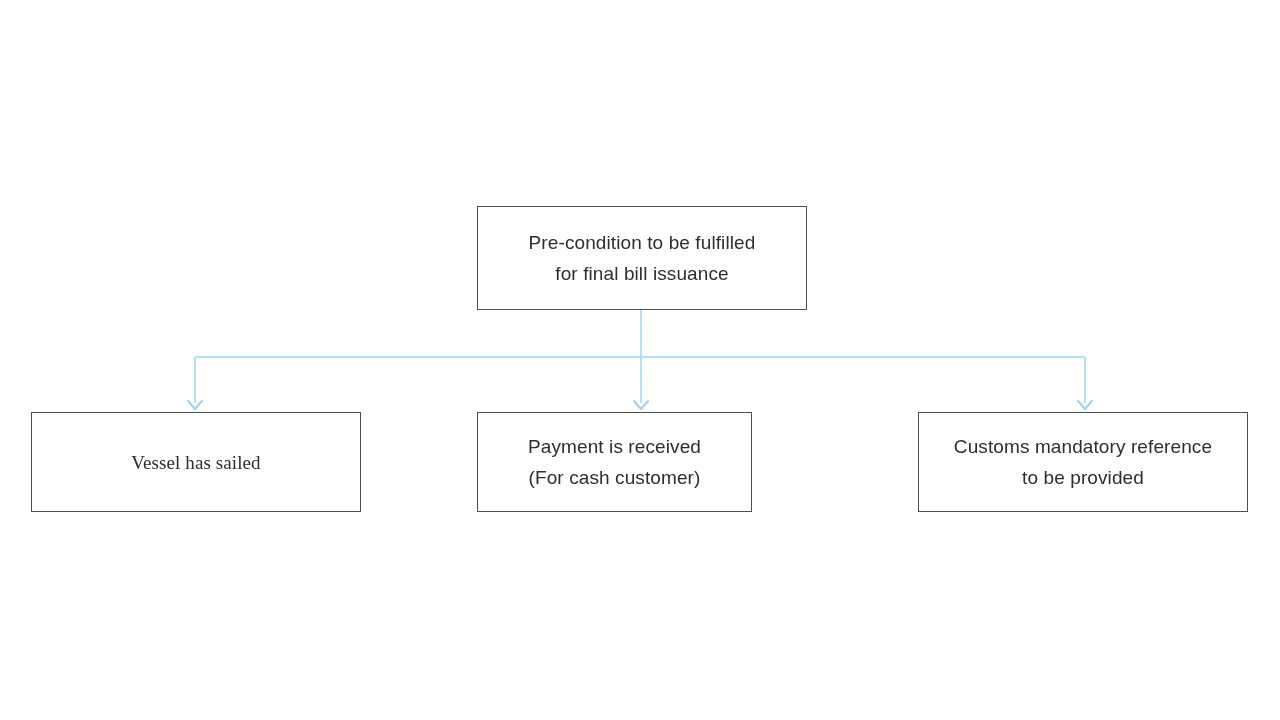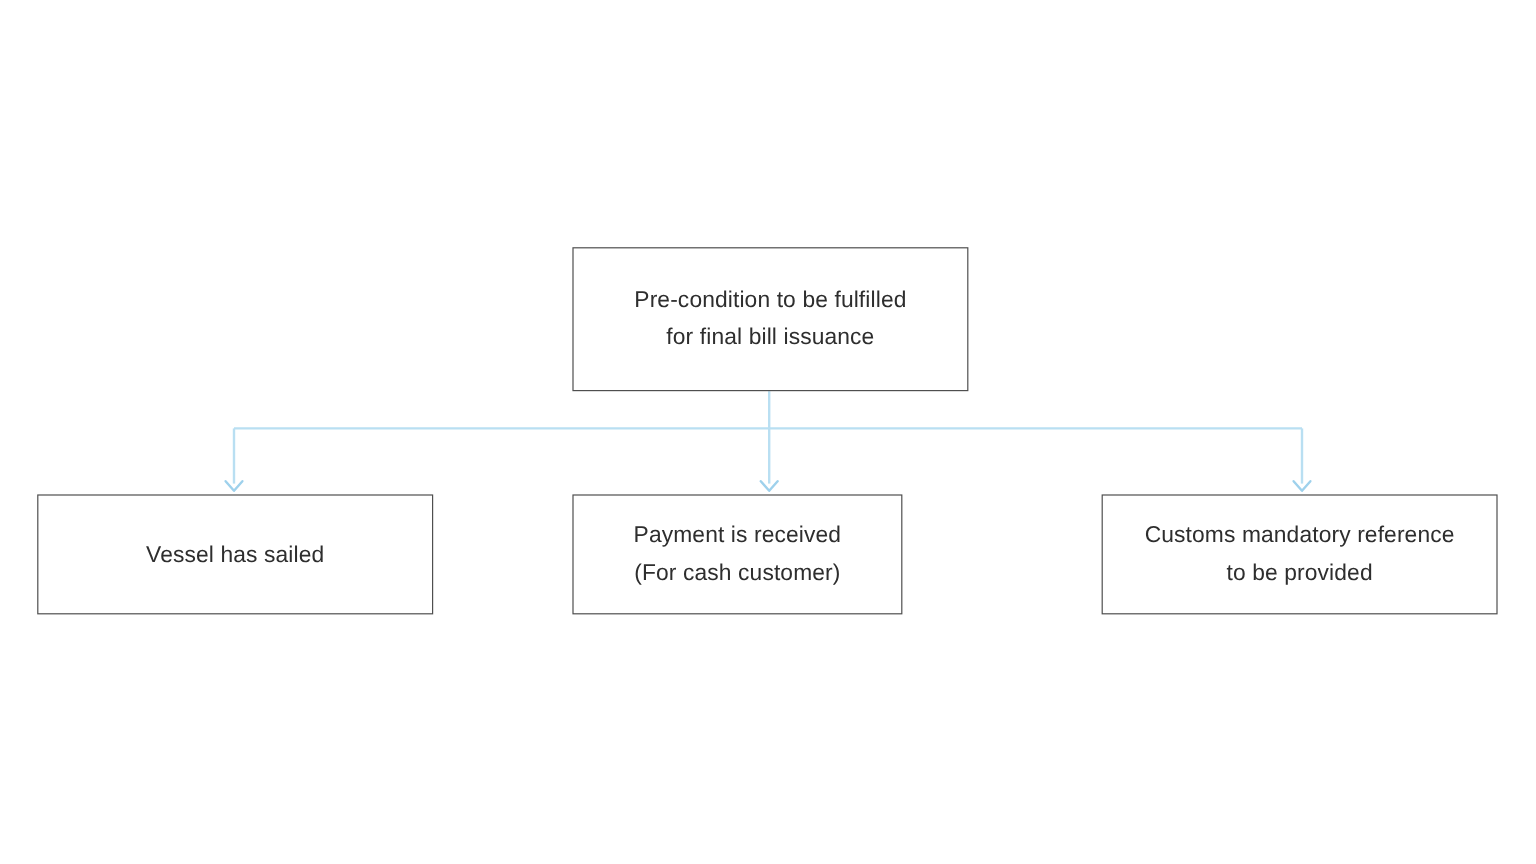--- a/index.html
+++ b/index.html
@@ -31,22 +31,22 @@
     display: flex;
     align-items: center;
     justify-content: center;
     text-align: center;
     color: var(--text, #2e2e2e);
     font-size: 19px;
     line-height: 31px;
     white-space: pre-line;
     letter-spacing: 0.1px;
   }
-  .node-root   { left: 477px; top: 206px; width: 330px; height: 120px;  }
-  .node-left   { left: 31px;  top: 412px; width: 330px; height: 100px; }
+  .node-root   { left: 477px; top: 206px; width: 330px; height: 104px;  }
+  .node-left   { left: 31px;  top: 412px; width: 330px; height: 100px; font-family: Liberation Serif, serif; }
   .node-center { left: 477px; top: 412px; width: 275px; height: 100px; text-align: center; }
   .node-right  { left: 918px; top: 412px; width: 330px; height: 100px; text-align: center; }
 
   .connector-line  { stroke: var(--connector, #b9dff2); stroke-width: 2; fill: none; }
   .connector-arrow { stroke: var(--arrow, #9ed1ec);     stroke-width: 2; fill: none; stroke-linecap: round; stroke-linejoin: round; }
 </style>
 </head>
 <body>
 
 <div class="canvas">

